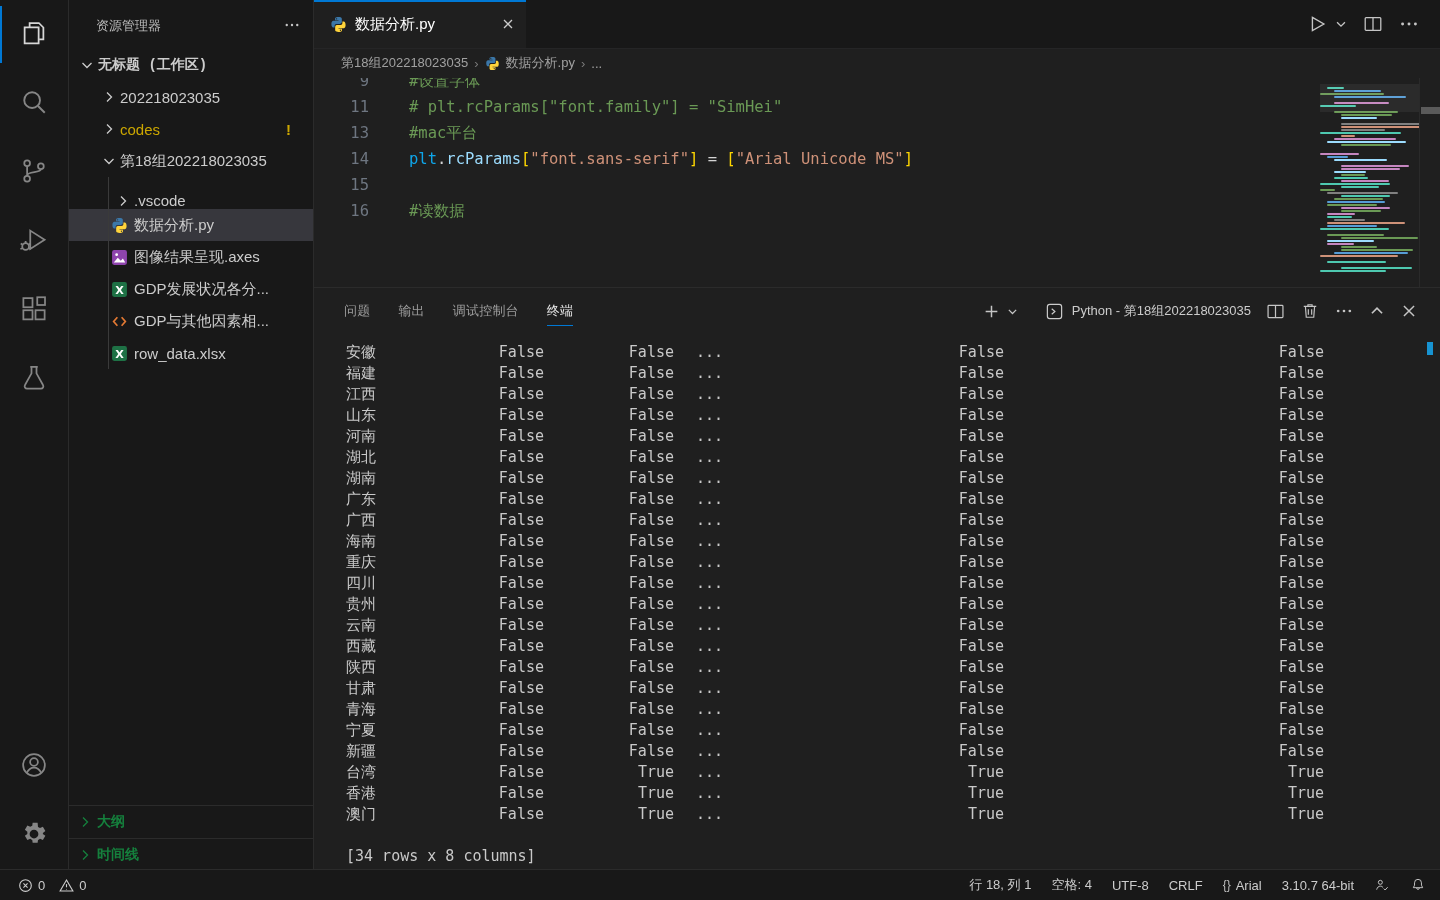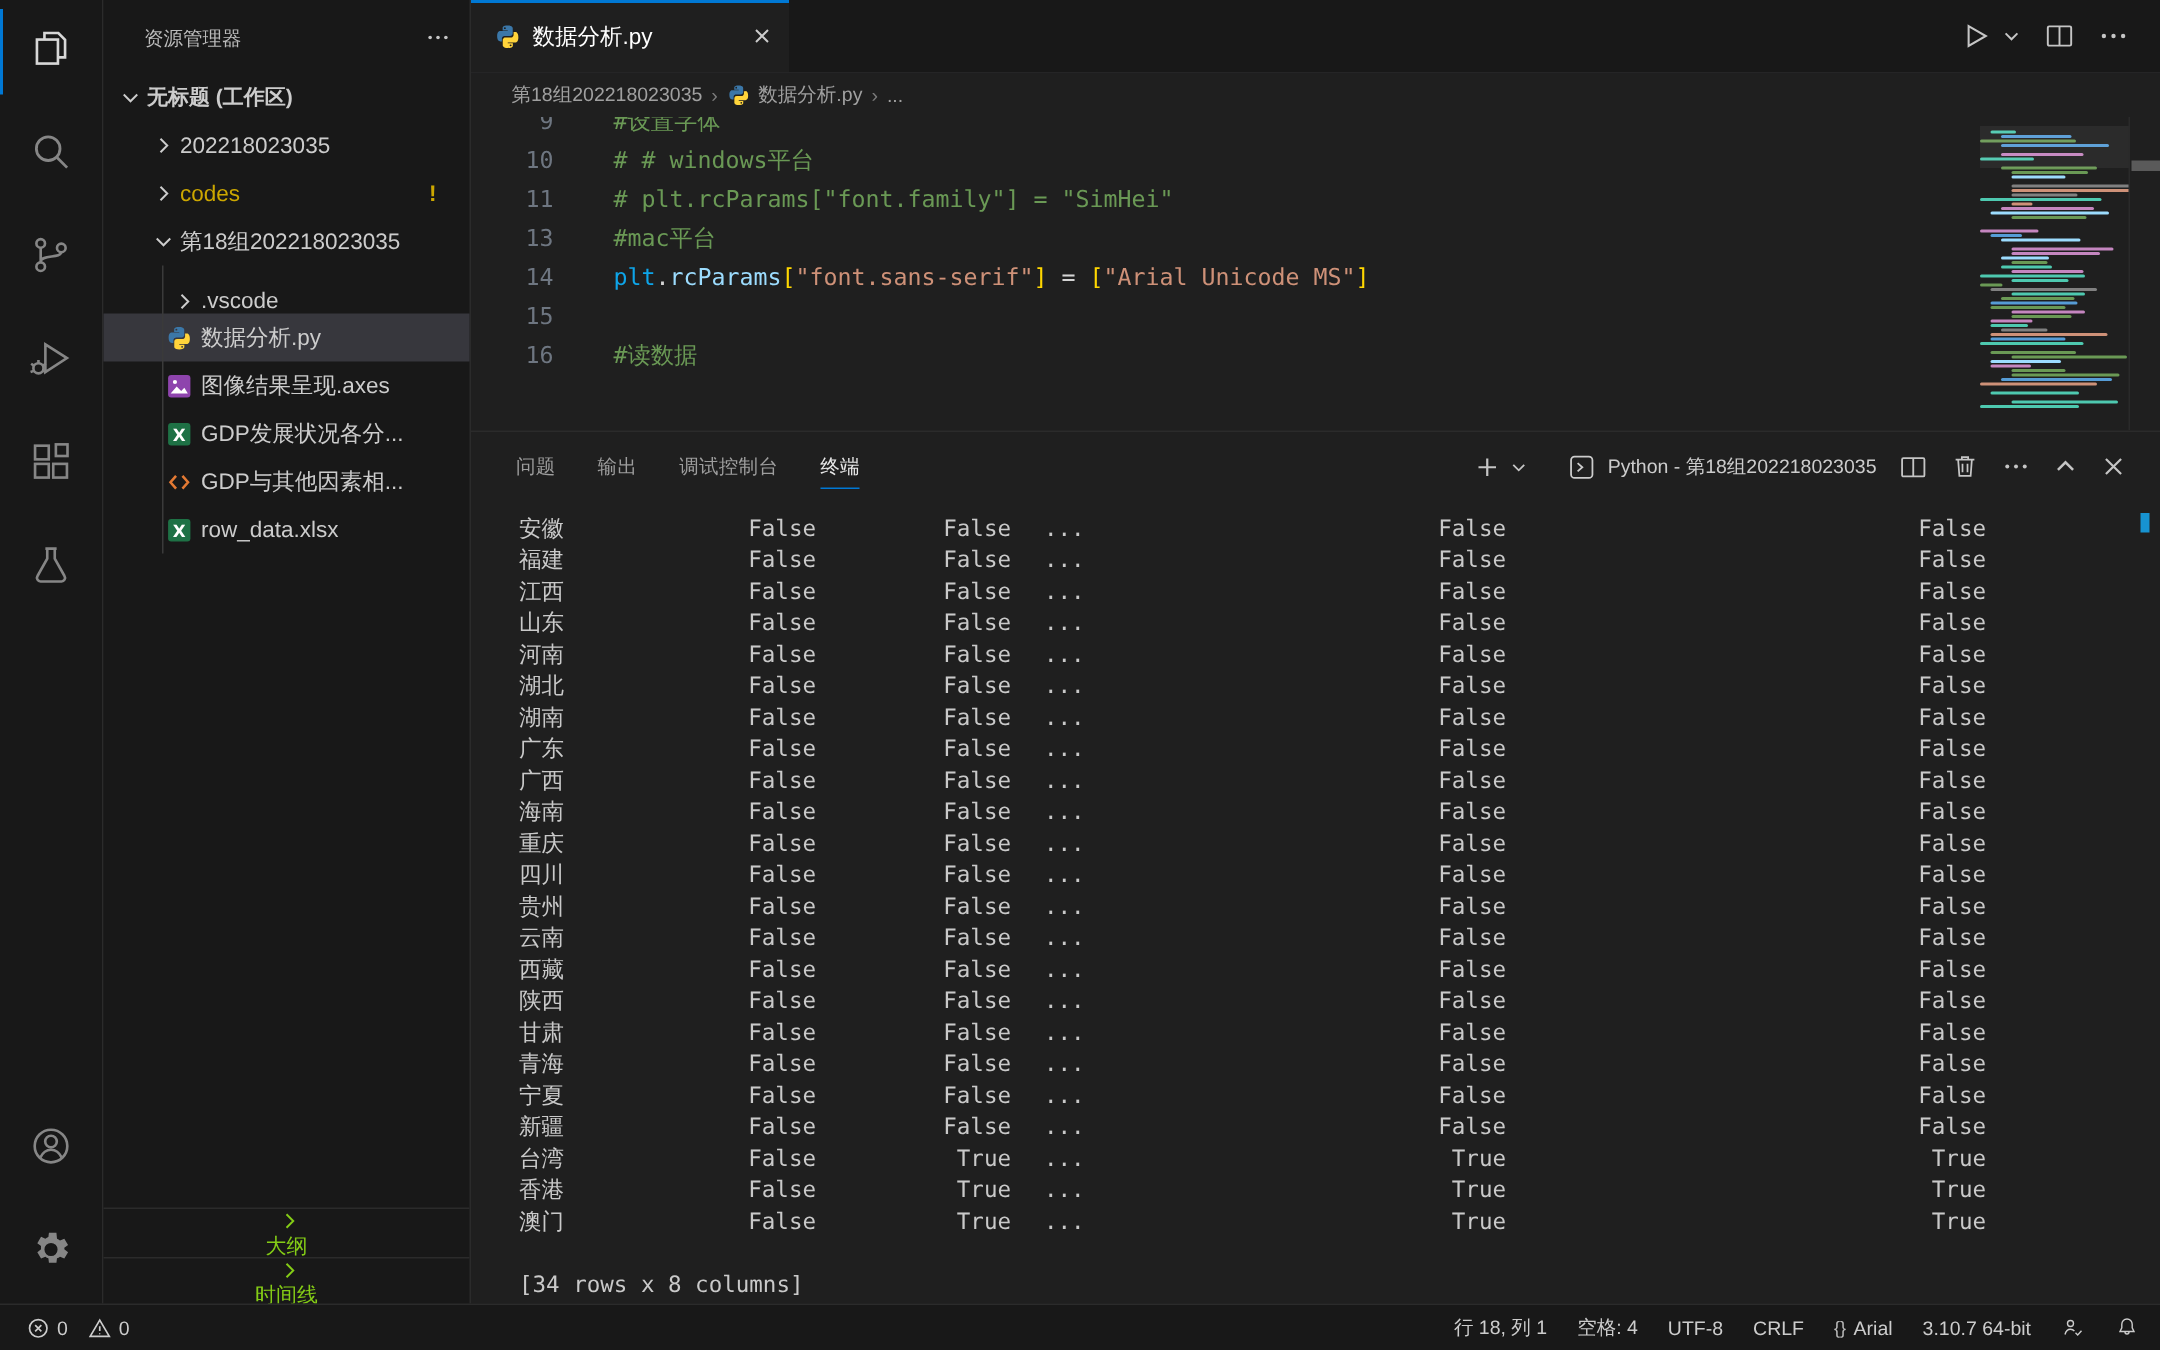--- a/index.html
+++ b/index.html
@@ -25,21 +25,21 @@
   .trow{position:relative;height:32px;display:flex;align-items:center;font-size:15px;color:#cccccc;cursor:pointer;white-space:nowrap;}
   .trow.selected{background:#37373d;}
   .trow .chev{width:16px;height:16px;flex:0 0 16px;color:#cccccc;margin-right:3px;}
   .trow .ficon{width:17px;height:17px;flex:0 0 17px;margin-right:6px;}
   .trow .label{overflow:hidden;text-overflow:ellipsis;}
   .trow.warn .label{color:#cca700;}
   .trow .badge{position:absolute;right:22px;color:#cca700;font-weight:bold;font-size:15px;}
   .trow.bold .label{font-weight:bold;font-size:14px;}
   .indent-guide{position:absolute;left:39px;top:177px;height:192px;width:1px;background:#3a3a3a;}
   .sb-bottom{position:absolute;left:0;right:0;}
-  .sb-section{height:32px;border-top:1px solid #2b2b2b;display:flex;align-items:center;font-size:14px;font-weight:normal;color:#84cc16;cursor:pointer;flex-direction:column;}
+  .sb-section{height:32px;border-top:1px solid #2b2b2b;display:flex;align-items:center;font-size:14px;font-weight:bold;color:#15803d;cursor:pointer;}
   .sb-section .chev{width:16px;height:16px;margin:0 4px 0 8px;}
 
   
   .main{position:absolute;left:314px;top:0;right:0;height:870px;background:#1f1f1f;}
   .tabbar{position:absolute;left:0;right:0;top:0;height:48px;background:#181818;display:flex;border-bottom:1px solid #252526;}
   .tab{position:relative;width:186px;background:#1f1f1f;display:flex;align-items:center;padding:0 10px 0 16px;gap:8px;font-size:15px;color:#ffffff;cursor:pointer;}
   .tab::before{content:"";position:absolute;left:0;right:0;top:0;height:2px;background:#0078d4;}
   .tab .ficon{width:17px;height:17px;}
   .tab .close{margin-left:auto;width:16px;height:16px;color:#cccccc;}
   .editor-actions{margin-left:auto;display:flex;align-items:center;gap:14px;padding-right:20px;color:#c5c5c5;}
@@ -164,21 +164,21 @@
       <span class="grow"></span>
       <span class="sb-actions">
         <svg viewBox="0 0 24 24" fill="currentColor">
             <circle cx="5" cy="12" r="1.6"></circle>
             <circle cx="12" cy="12" r="1.6"></circle>
             <circle cx="19" cy="12" r="1.6"></circle>
           </svg>
       </span>
     </div>
     <div class="tree" id="tree">
-        <div class="trow bold" style="padding-left: 10px;">
+        <div class="trow bold" style="padding-left: 10px; font-family: Liberation Mono, monospace;">
           <span class="chev"><svg viewBox="0 0 16 16" fill="none" stroke="currentColor" stroke-width="1.3">
               <path d="M3.5 6L8 10.5 12.5 6"></path>
             </svg></span>
           <span class="label">无标题 (工作区)</span>
         </div>
         <div class="trow" style="padding-left: 32px;">
           <span class="chev"><svg viewBox="0 0 16 16" fill="none" stroke="currentColor" stroke-width="1.3">
               <path d="M6 3.5L10.5 8 6 12.5"></path>
             </svg></span>
           <span class="label">202218023035</span>
@@ -299,24 +299,20 @@
         <span class="bc-item">数据分析.py</span>
         <span class="sep">›</span>
         <span class="bc-item">...</span>
       </div>
 
     <div class="editor">
       <div class="code-scroll mono" id="code">
           <div class="code-line">
             <span class="ln">9</span>
             <span class="ctext"><span class="tok-comment">#设置字体</span></span>
-          </div>
-          <div class="code-line">
-            <span class="ln">10</span>
-            <span class="ctext"><span class="tok-comment"># # windows平台</span></span>
           </div>
           <div class="code-line">
             <span class="ln">11</span>
             <span class="ctext"><span class="tok-comment"># plt.rcParams["font.family"] = "SimHei"</span></span>
           </div>
           <div class="code-line">
             <span class="ln">13</span>
             <span class="ctext"><span class="tok-comment">#mac平台</span></span>
           </div>
           <div class="code-line">

